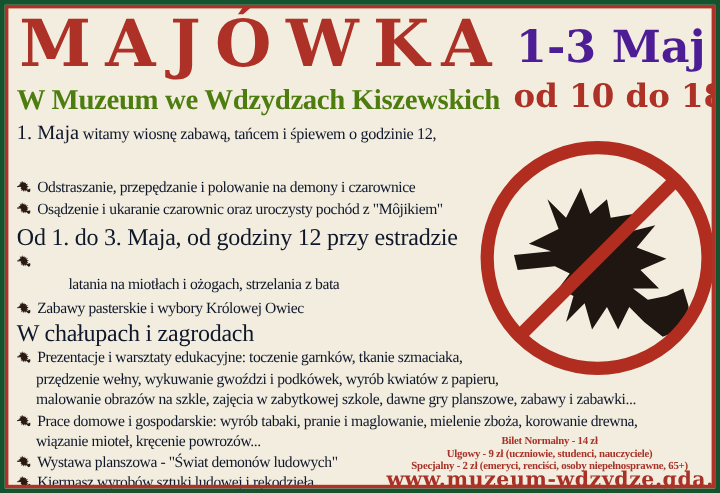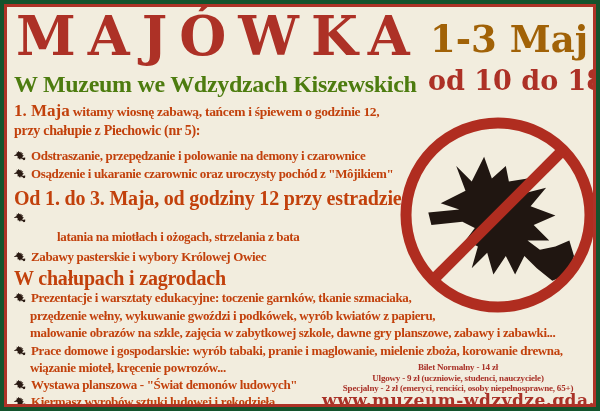--- a/index.html
+++ b/index.html
@@ -14,34 +14,34 @@
     pointer-events:none; z-index:5;
   }
   .title {
     position:absolute; left:12px; top:0px; z-index:2;
     font-family:"DejaVu Serif", serif; font-weight:bold;
     font-size:54px; letter-spacing:12px; color:#ad3126; white-space:nowrap;
   }
   .date-range {
     position:absolute; left:426px; top:13px; z-index:2;
     font-family:"DejaVu Serif", serif; font-weight:bold;
-    font-size:37px; color:#a16207; white-space:nowrap;
+    font-size:37px; color:#4c1d95; white-space:nowrap;
   }
   .subtitle {
     position:absolute; left:10px; top:67px; z-index:2;
     font-weight:bold; font-size:24px; letter-spacing:-0.3px;
     color:#4d7c0f; white-space:nowrap;
   }
   .hours {
     position:absolute; left:424px; top:61px; z-index:2;
     font-family:"DejaVu Serif", serif; font-weight:bold;
     font-size:27px; color:#ad3126; white-space:nowrap;
   }
   .line {
-    position:absolute; z-index:2; color:#c2410c; font-weight:bold;
+    position:absolute; z-index:2; color:#0f172a; font-weight:normal;
     white-space:nowrap;
   }
   .body-t   { font-size:13px;   letter-spacing:-0.35px; }
   .plain-t  { font-size:14px;   letter-spacing:-0.3px; }
   .head-t   { font-size:20px; letter-spacing:-0.2px; }
   .lead-t   { font-size:17px; }
   .rest-t   { font-size:13.5px; letter-spacing:-0.3px; }
   .b-ic { width:15px; height:12px; margin-right:4px; vertical-align:-1px; }
   .tickets {
     position:absolute; left:312px; top:358px; width:284px; z-index:2;
@@ -86,21 +86,20 @@
     </g>
     <g stroke="#b02d20" stroke-width="11" fill="none">
       <circle cx="101" cy="106" r="92"></circle>
       <line x1="166" y1="41" x2="36" y2="171"></line>
     </g>
   </svg>
 
   <div class="line" style="left:10px; top:97px;">
     <span class="lead-t">1. Maja</span><span class="rest-t"> witamy wiosnę zabawą, tańcem i śpiewem o godzinie 12,</span>
   </div>
-  <div class="line plain-t" style="left:10px; top:119px;">przy chałupie z Piechowic (nr 5):</div>
 
   <div class="line body-t" style="left:8px; top:144px;">
     <svg class="b-ic" viewBox="0 0 100 100">
         <use href="#witch-sym" fill="#2a1a12"></use>
       </svg><span>Odstraszanie, przepędzanie i polowanie na demony i czarownice</span>
   </div>
   <div class="line body-t" style="left:8px; top:162px;">
     <svg class="b-ic" viewBox="0 0 100 100">
         <use href="#witch-sym" fill="#2a1a12"></use>
       </svg><span>Osądzenie i ukaranie czarownic oraz uroczysty pochód z "Môjikiem"</span>

